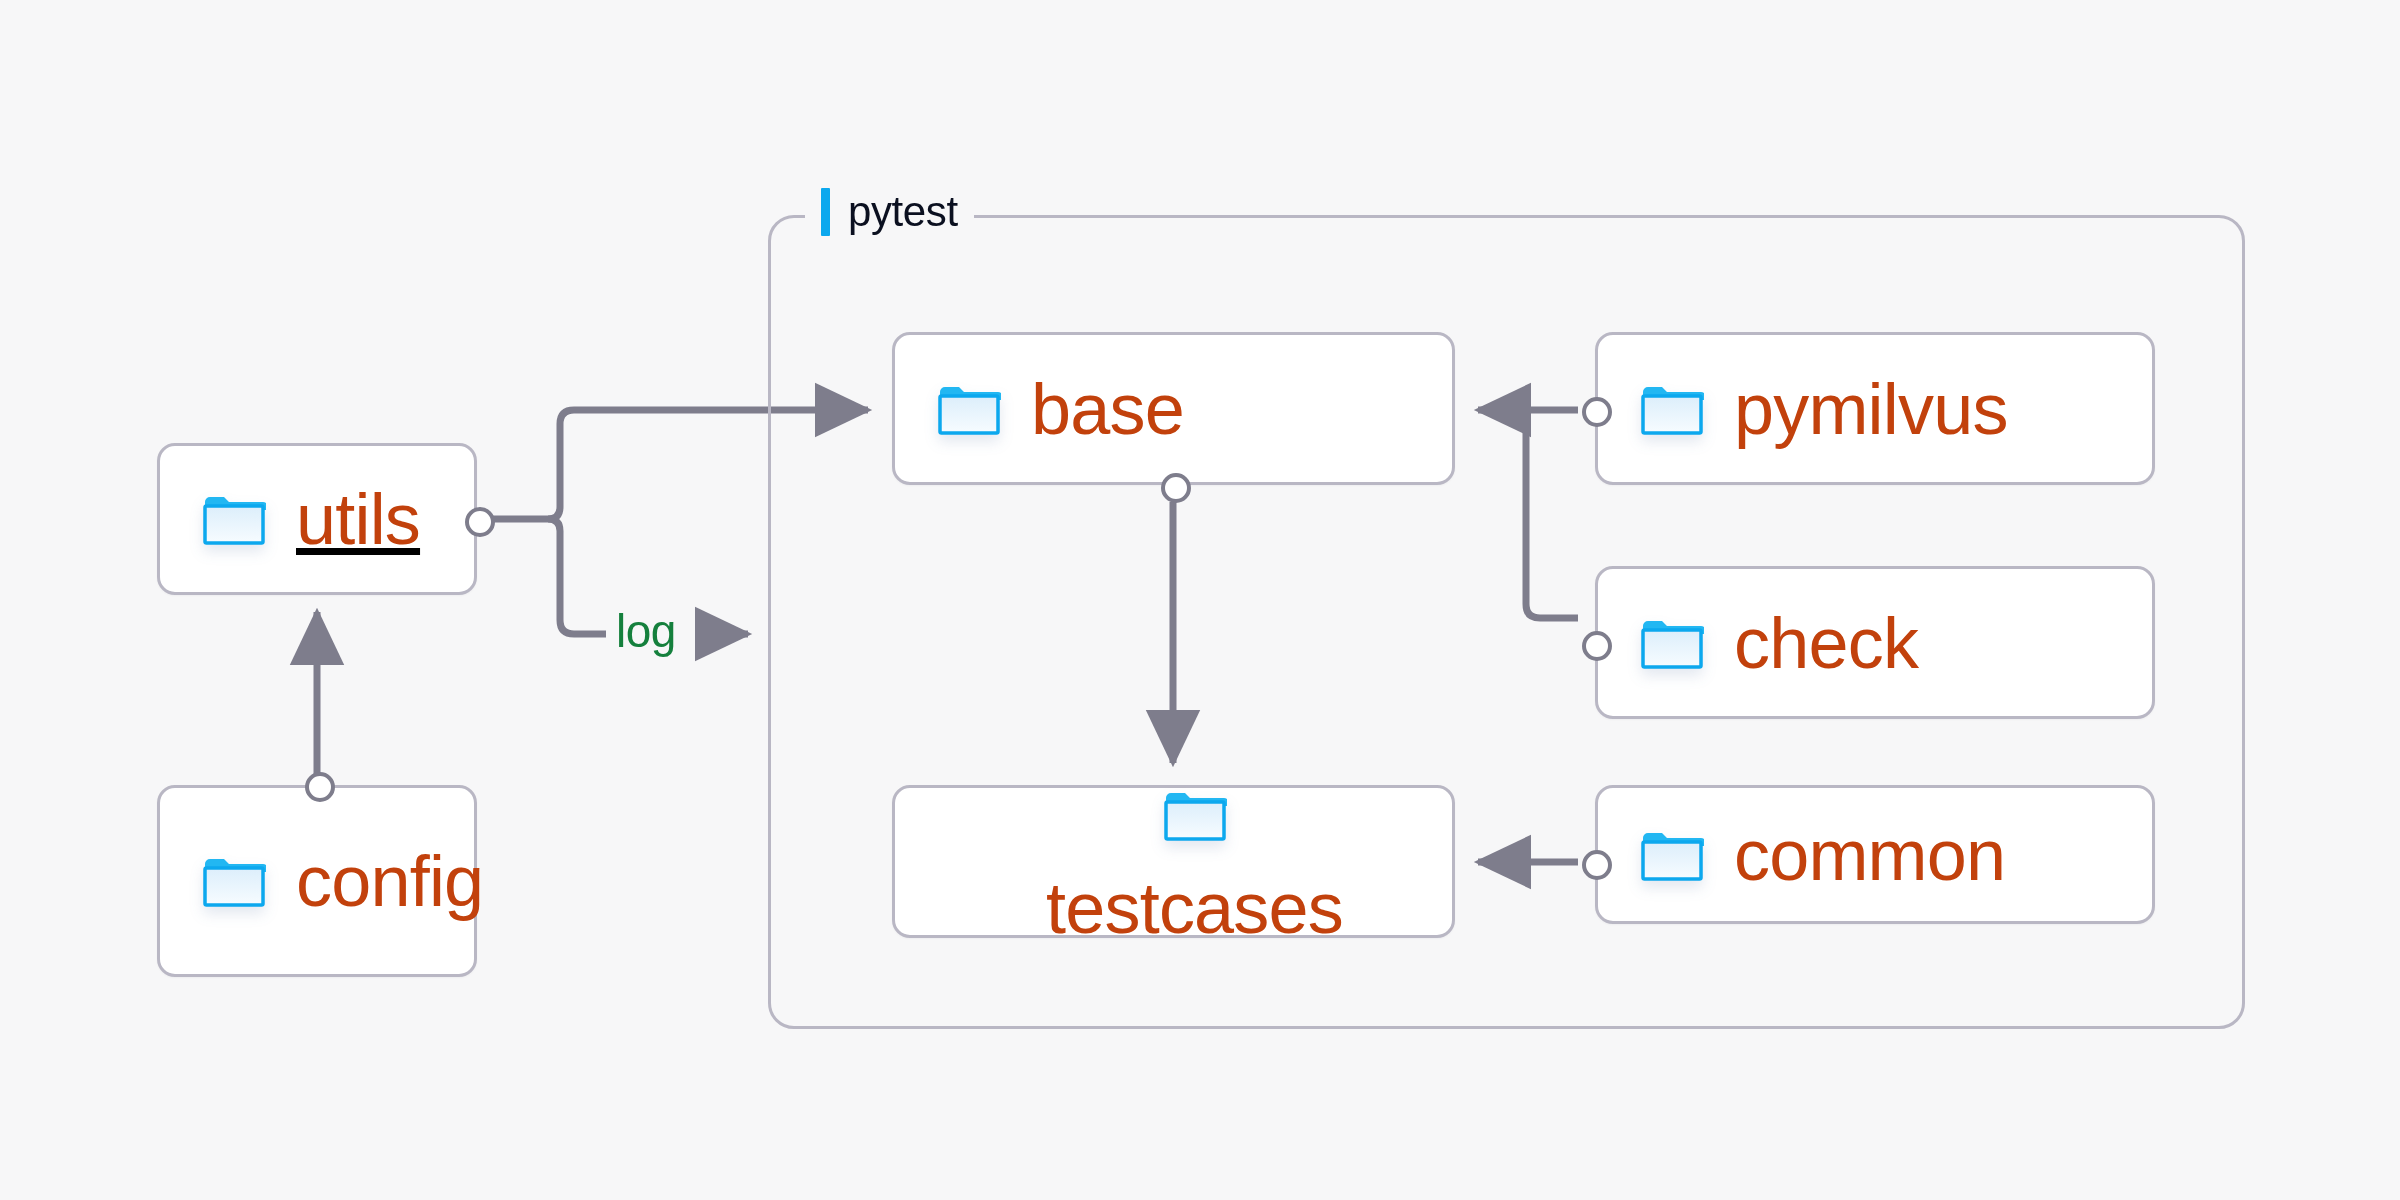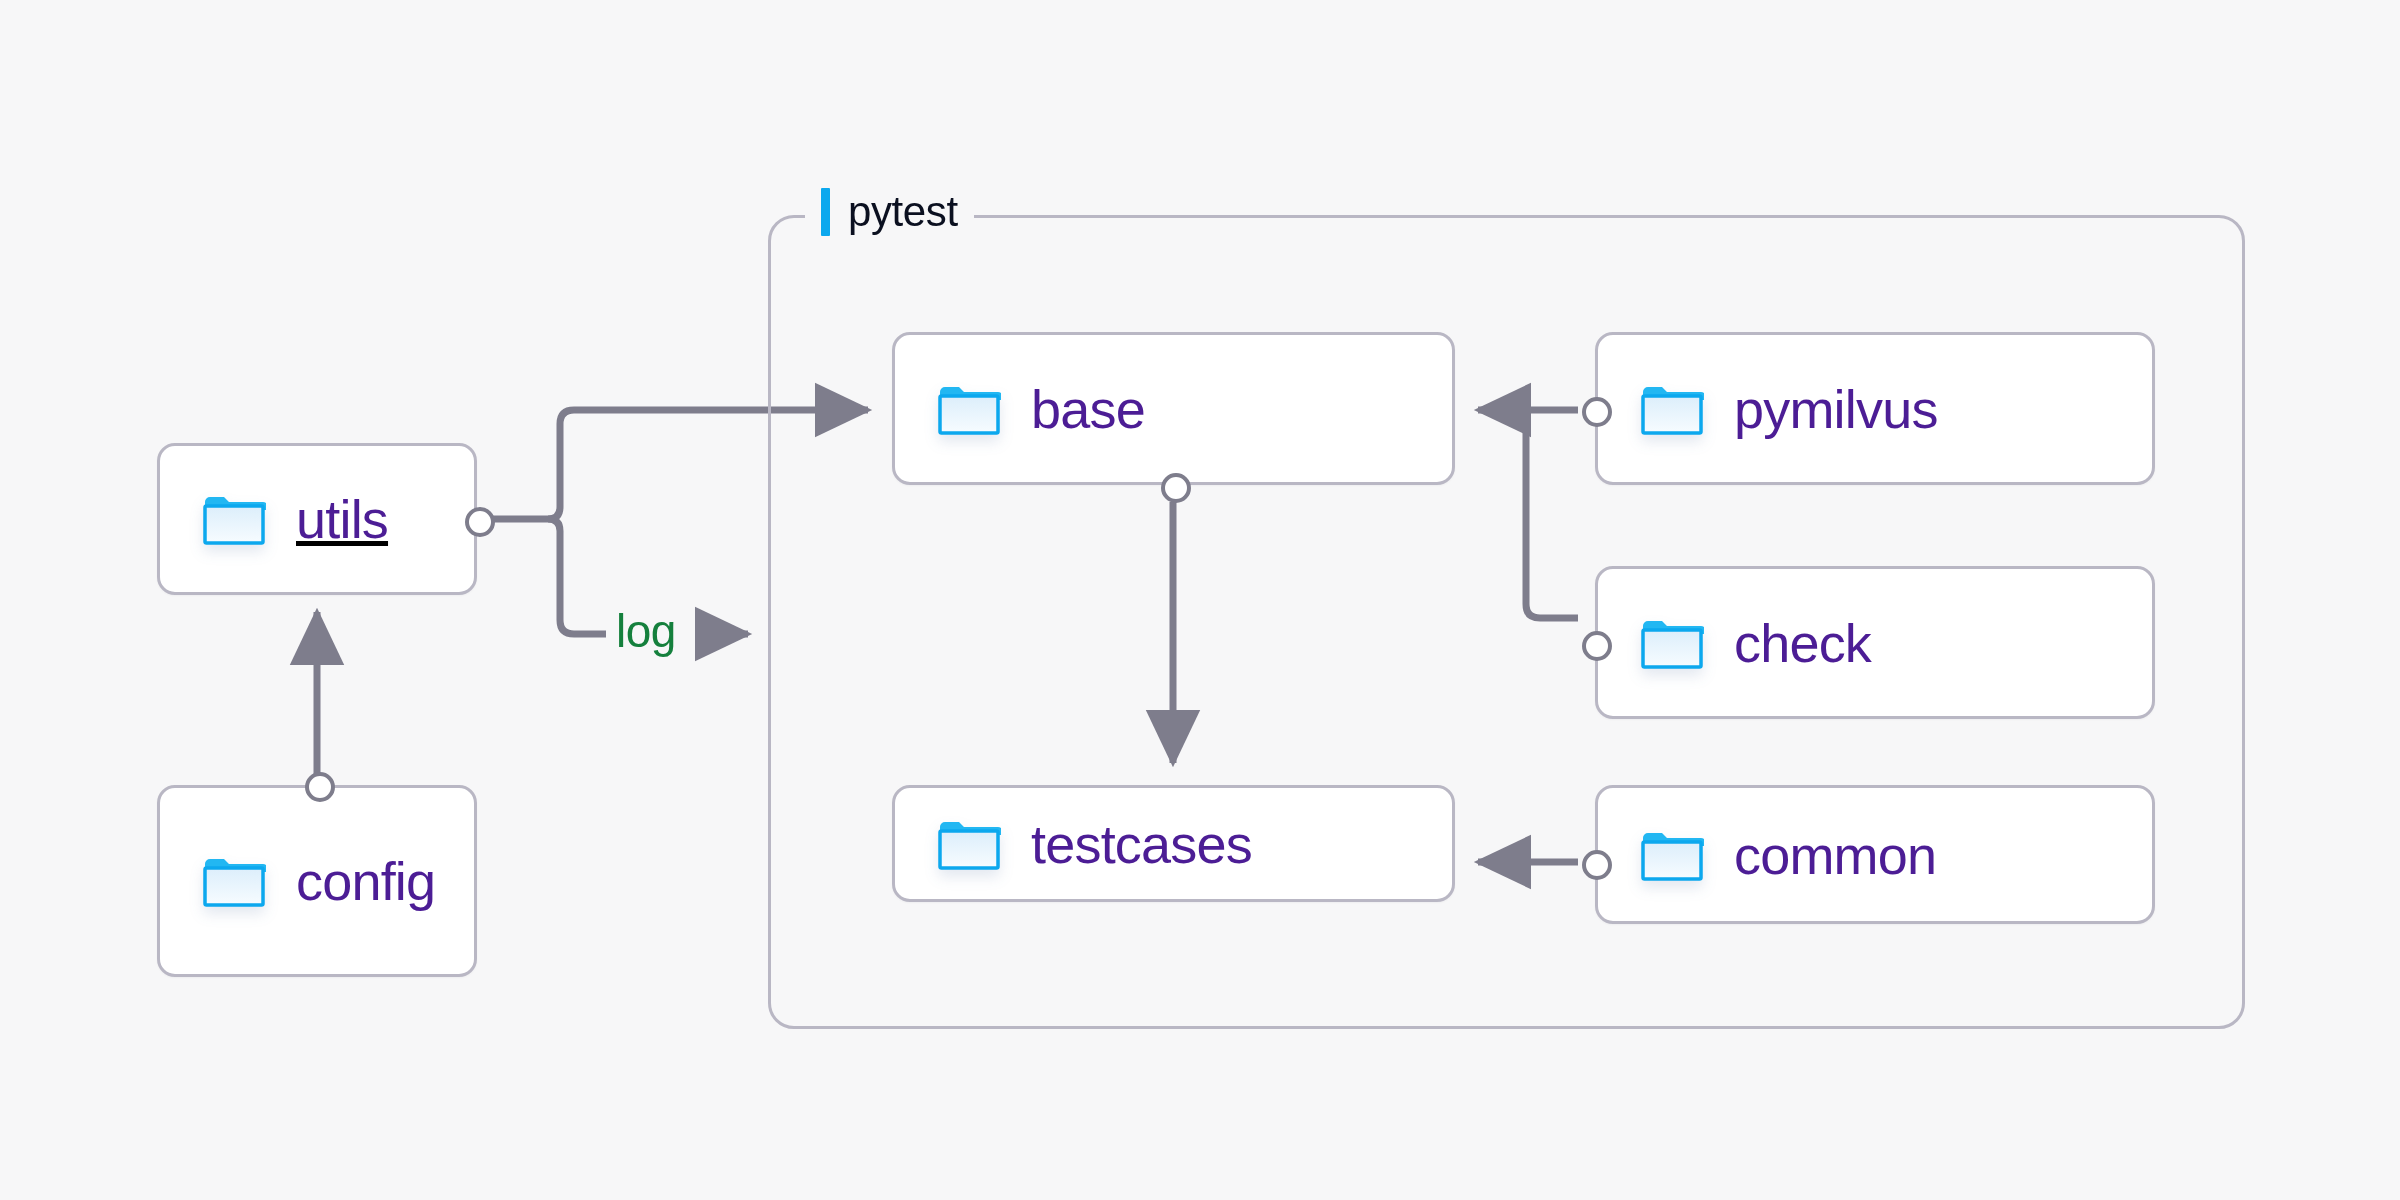--- a/index.html
+++ b/index.html
@@ -63,22 +63,22 @@
     background: #FFFFFF;
     border: 3px solid #B9B7C4;
     border-radius: 18px;
     display: flex;
     align-items: center;
     padding-left: 42px;
     gap: 30px;
     box-shadow: 0 1px 2px rgba(16,20,40,0.04);
   }
   .node .label {
-    font-size: 54px;
-    color: #4c1d95;
+    font-size: 72px;
+    color: #c2410c;
     letter-spacing: -0.8px;
     white-space: nowrap;
     line-height: 1;
   }
   
   .folder {
     position: relative;
     width: 64px;
     height: 54px;
     flex: none;
@@ -179,21 +179,21 @@
     <span class="folder">
       <svg width="64" height="54" viewBox="0 0 64 54">
         <path d="M3 10 a5 5 0 0 1 5-5 h14 l5 5 h34 a5 5 0 0 1 5 5 v3 H3 Z" fill="#22B7F2"></path>
         <rect x="3" y="14" width="58" height="37" rx="1.5" fill="url(#folderGrad)" stroke="#0CA8EE" stroke-width="3.5"></rect>
       </svg>
     </span>
     <span class="label">base</span>
     <span class="port" style="left:266px; top:138px;"></span>
   </div>
 
-  <div class="node" style="left:892px; top:785px; width:563px; height:117px;">
+  <div class="node" style="left:892px; top:785px; width:563px; height:153px;flex-direction:column;">
     <span class="folder">
       <svg width="64" height="54" viewBox="0 0 64 54">
         <path d="M3 10 a5 5 0 0 1 5-5 h14 l5 5 h34 a5 5 0 0 1 5 5 v3 H3 Z" fill="#22B7F2"></path>
         <rect x="3" y="14" width="58" height="37" rx="1.5" fill="url(#folderGrad)" stroke="#0CA8EE" stroke-width="3.5"></rect>
       </svg>
     </span>
     <span class="label">testcases</span>
   </div>
 
   <div class="node" style="left:1595px; top:332px; width:560px; height:153px;">

